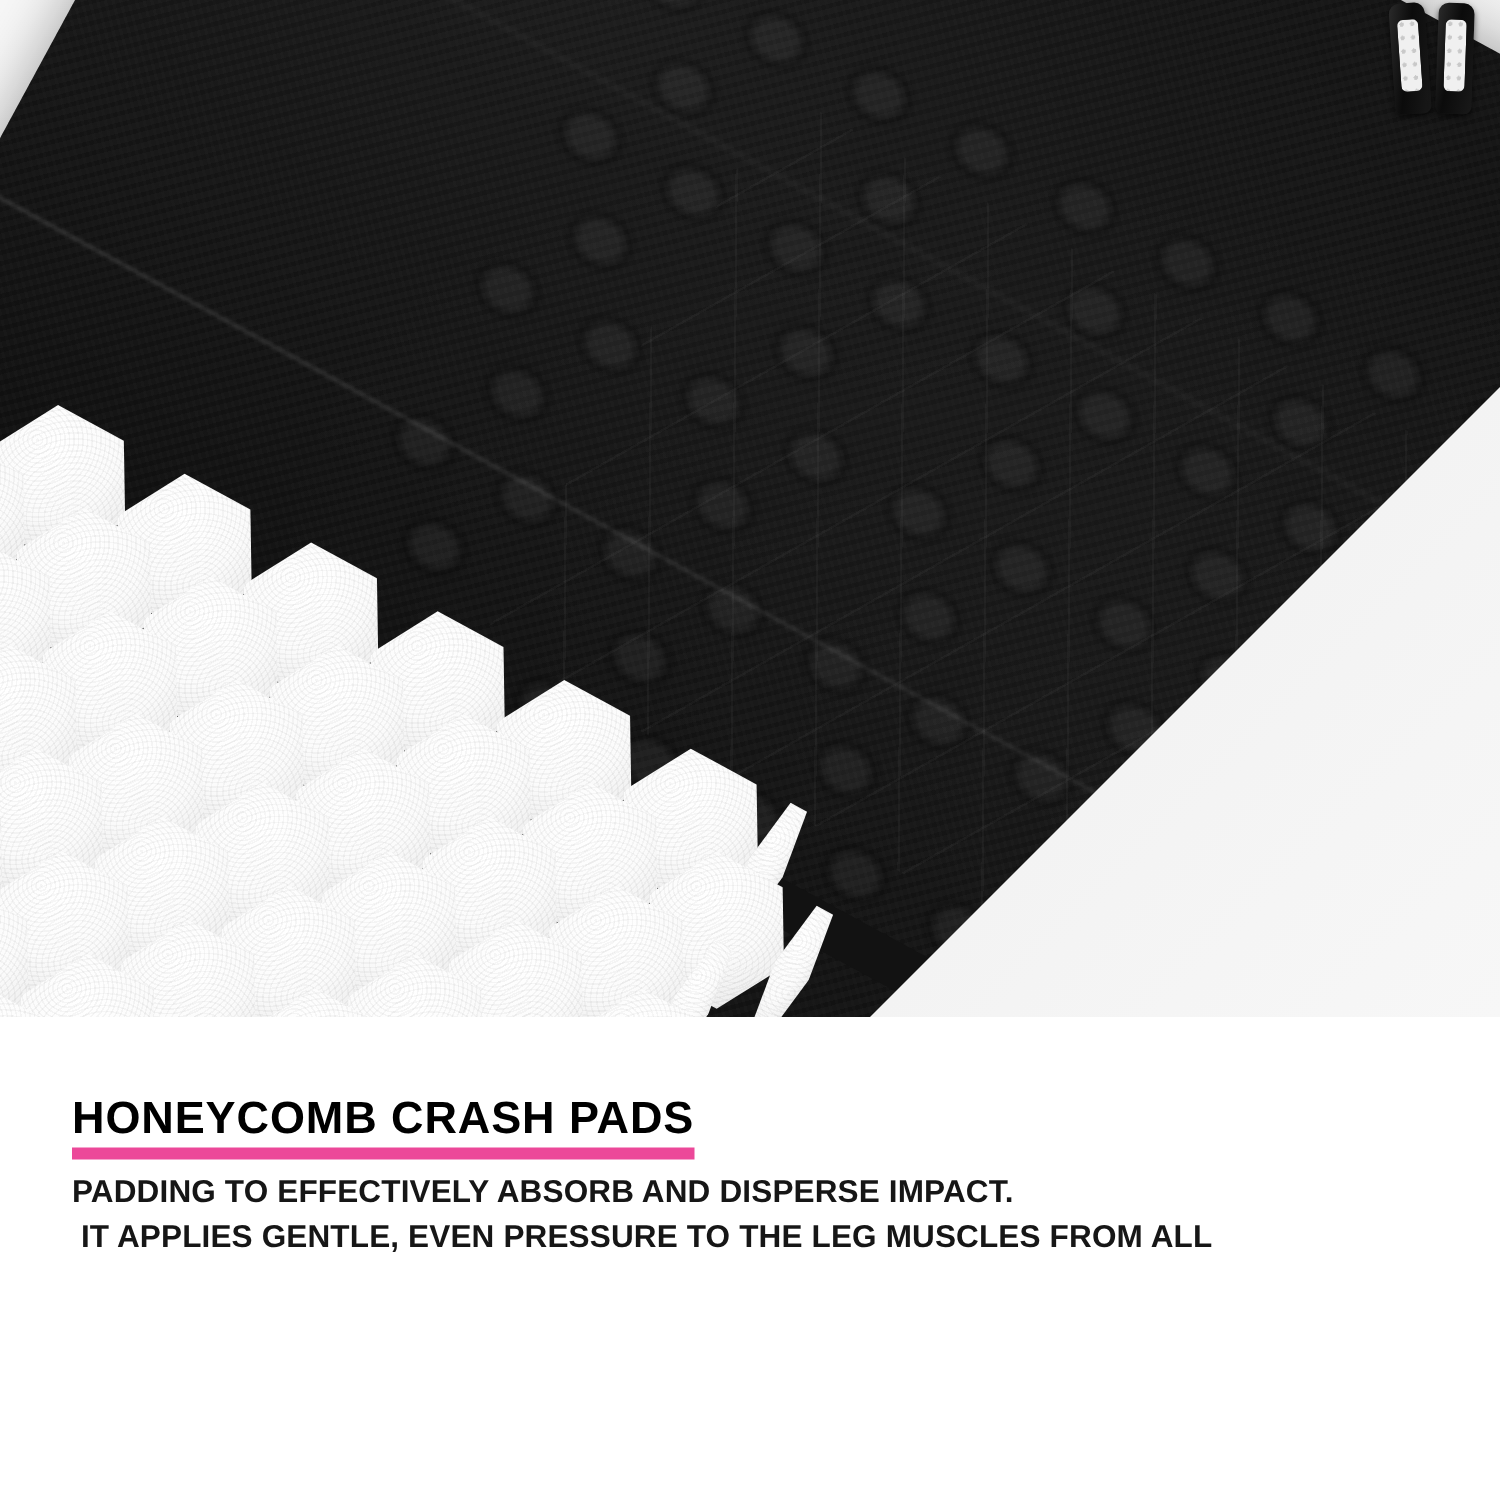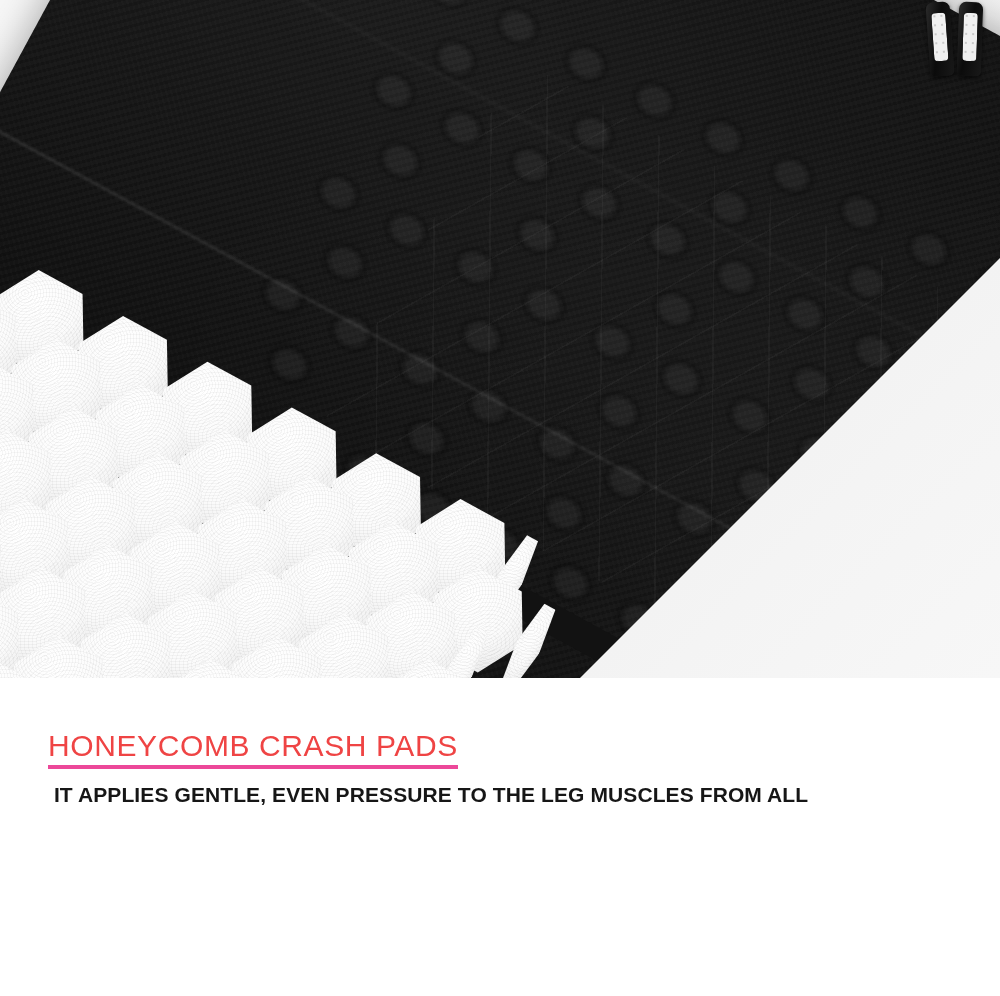--- a/index.html
+++ b/index.html
@@ -147,24 +147,24 @@
     background-size:7px 9px;
   }
 
   
   .caption{
     position:absolute;left:0;top:678px;width:1000px;height:318px;
     background:#ffffff;
   }
   .caption-title{
     position:absolute;left:48px;top:52px;
-    font-size:30px;font-weight:400;letter-spacing:.6px;
-    color:#ef4444;
+    font-size:30px;font-weight:700;letter-spacing:.6px;
+    color:#000000;
     text-transform:uppercase;
-    border-bottom:4px solid #ec4899;
+    border-bottom:8px solid #ec4899;
     padding-bottom:3px;
     display:inline-block;
     line-height:1.05;
     white-space:nowrap;
   }
   .caption-body{
     position:absolute;left:48px;top:102px;width:920px;
     font-size:21px;font-weight:700;letter-spacing:.1px;
     color:#161616;
     line-height:30px;
@@ -247,17 +247,18 @@
       </div>
       <div class="cord b">
         <div class="cord-ins"></div>
       </div>
     </div>
   </div>
 
   <div class="caption">
     <div class="caption-title">HONEYCOMB CRASH PADS</div>
     <div class="caption-body" id="caption-body">
+        <p>PADDING TO EFFECTIVELY ABSORB AND DISPERSE IMPACT.</p>
         <p> IT APPLIES GENTLE, EVEN PRESSURE TO THE LEG MUSCLES FROM ALL</p>
       </div>
   </div>
 
 </div>
 
 </body></html>

